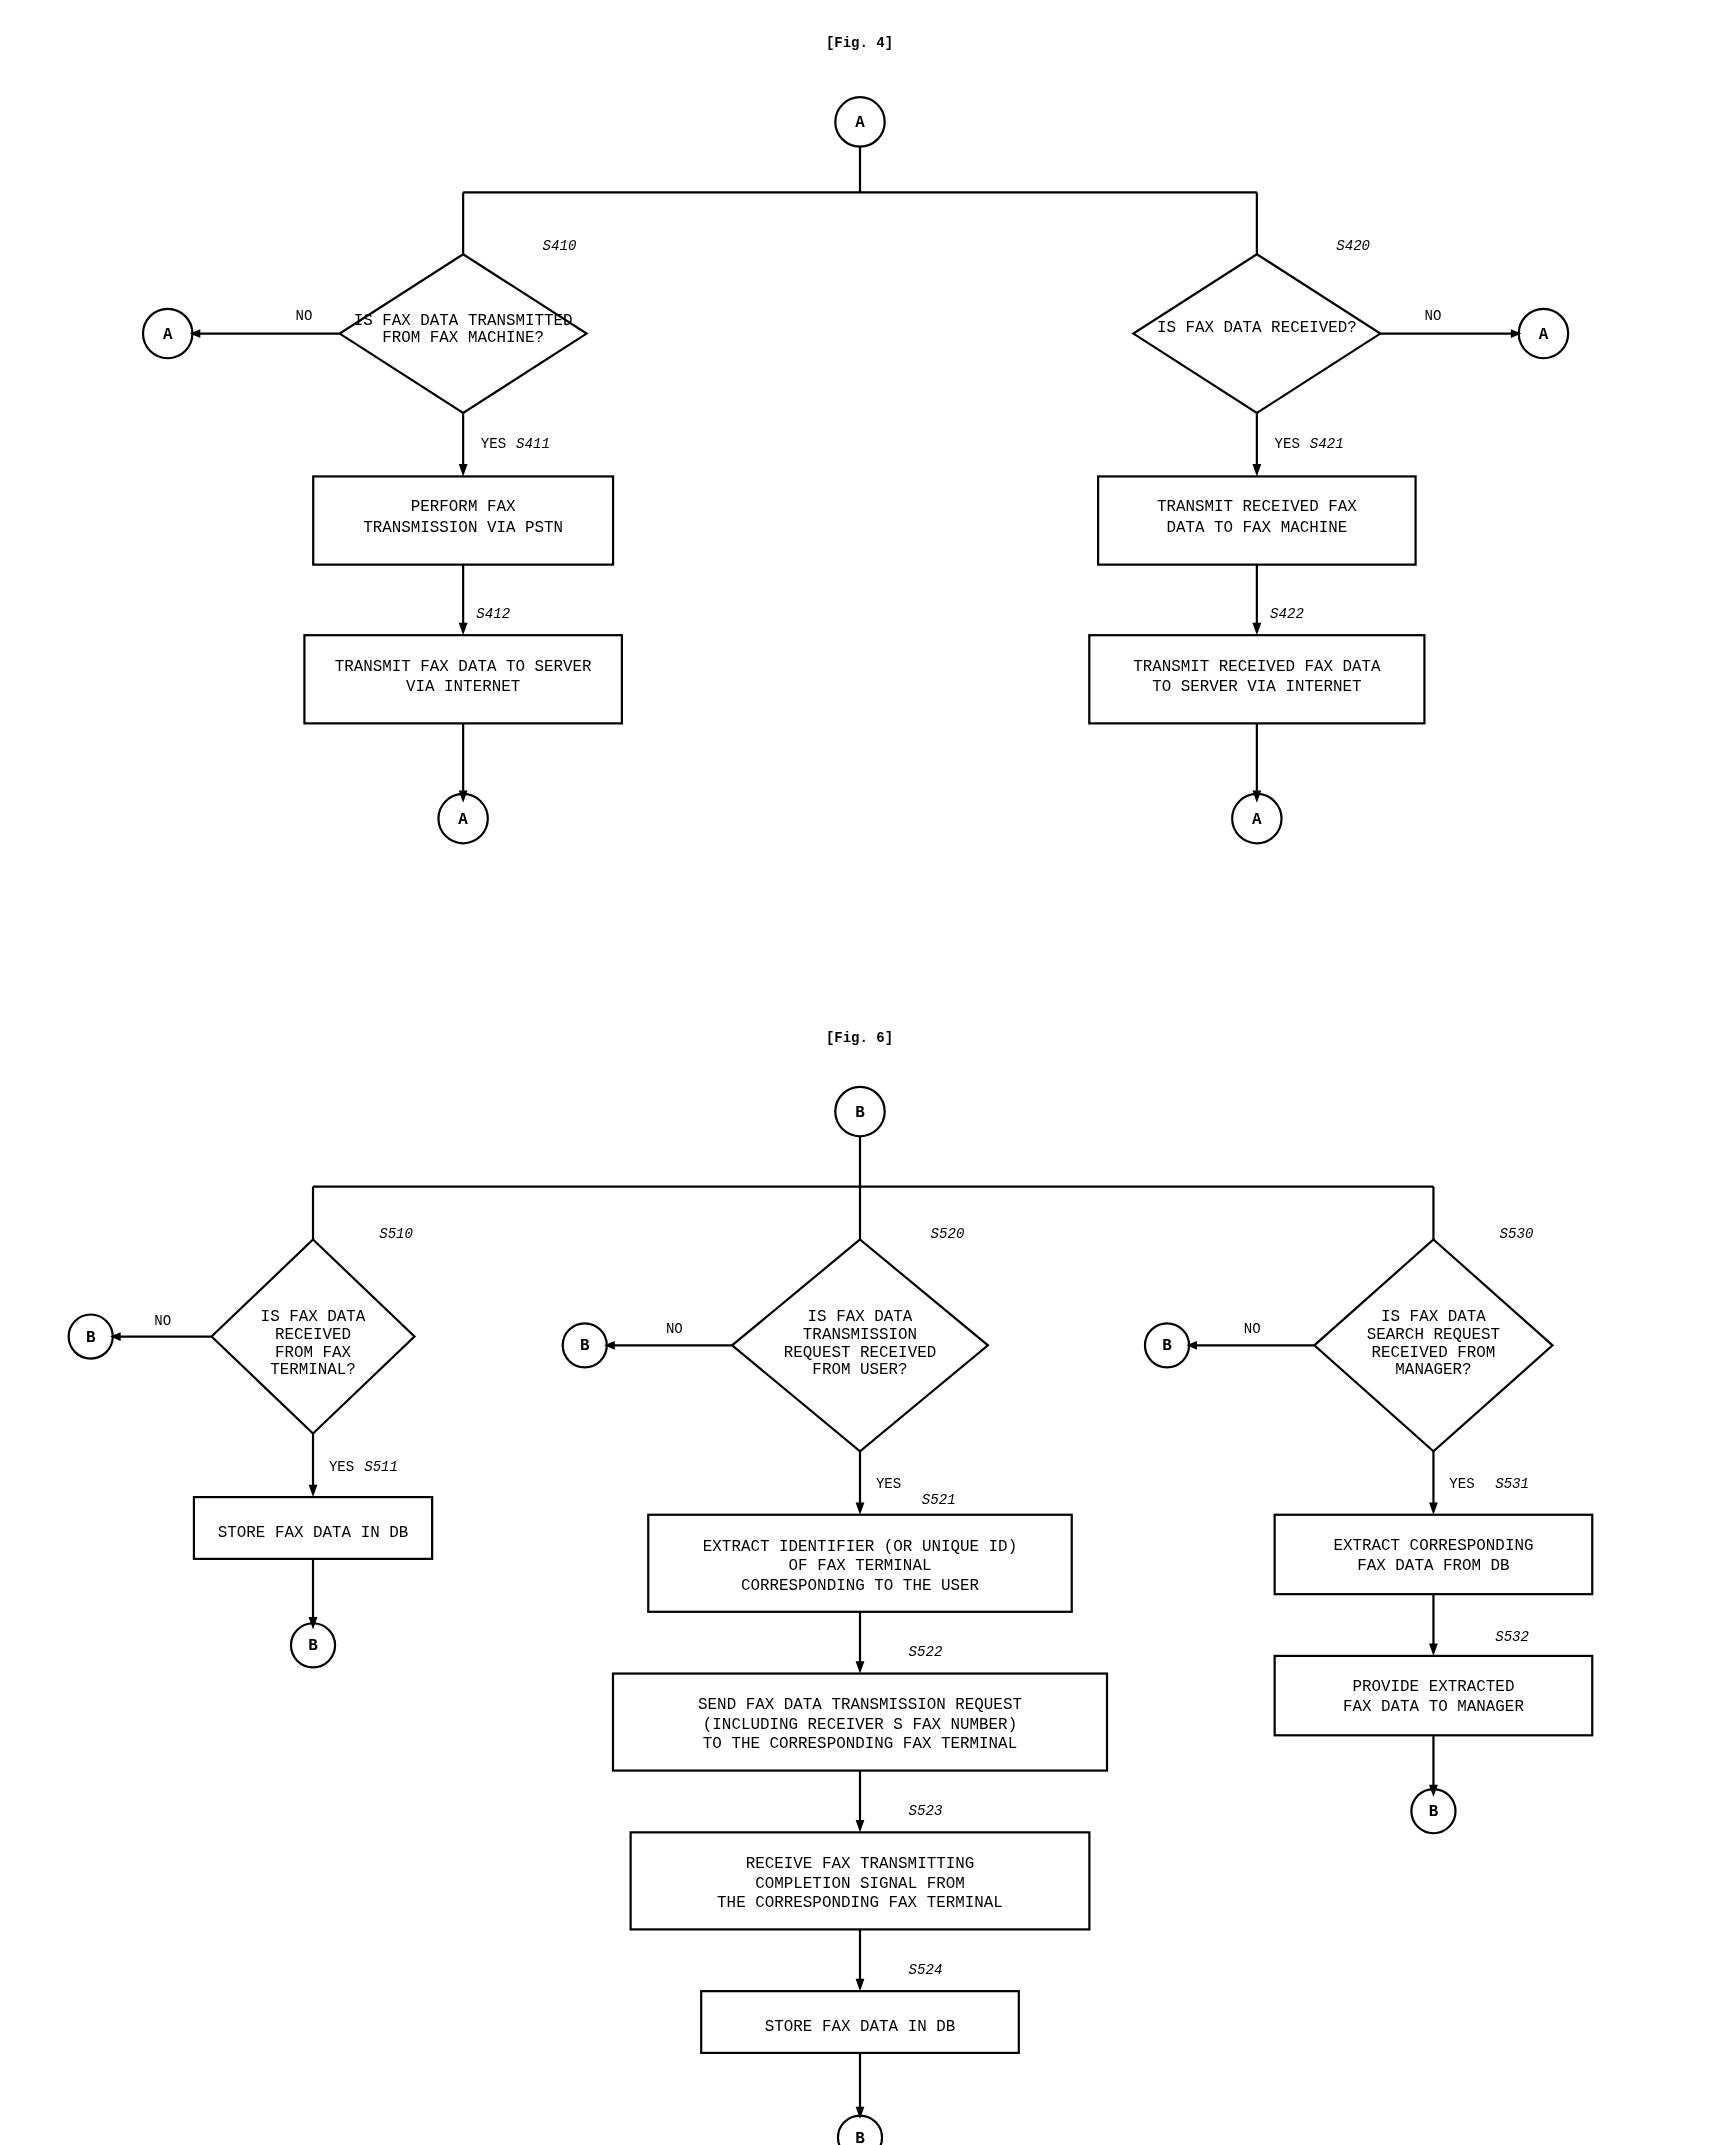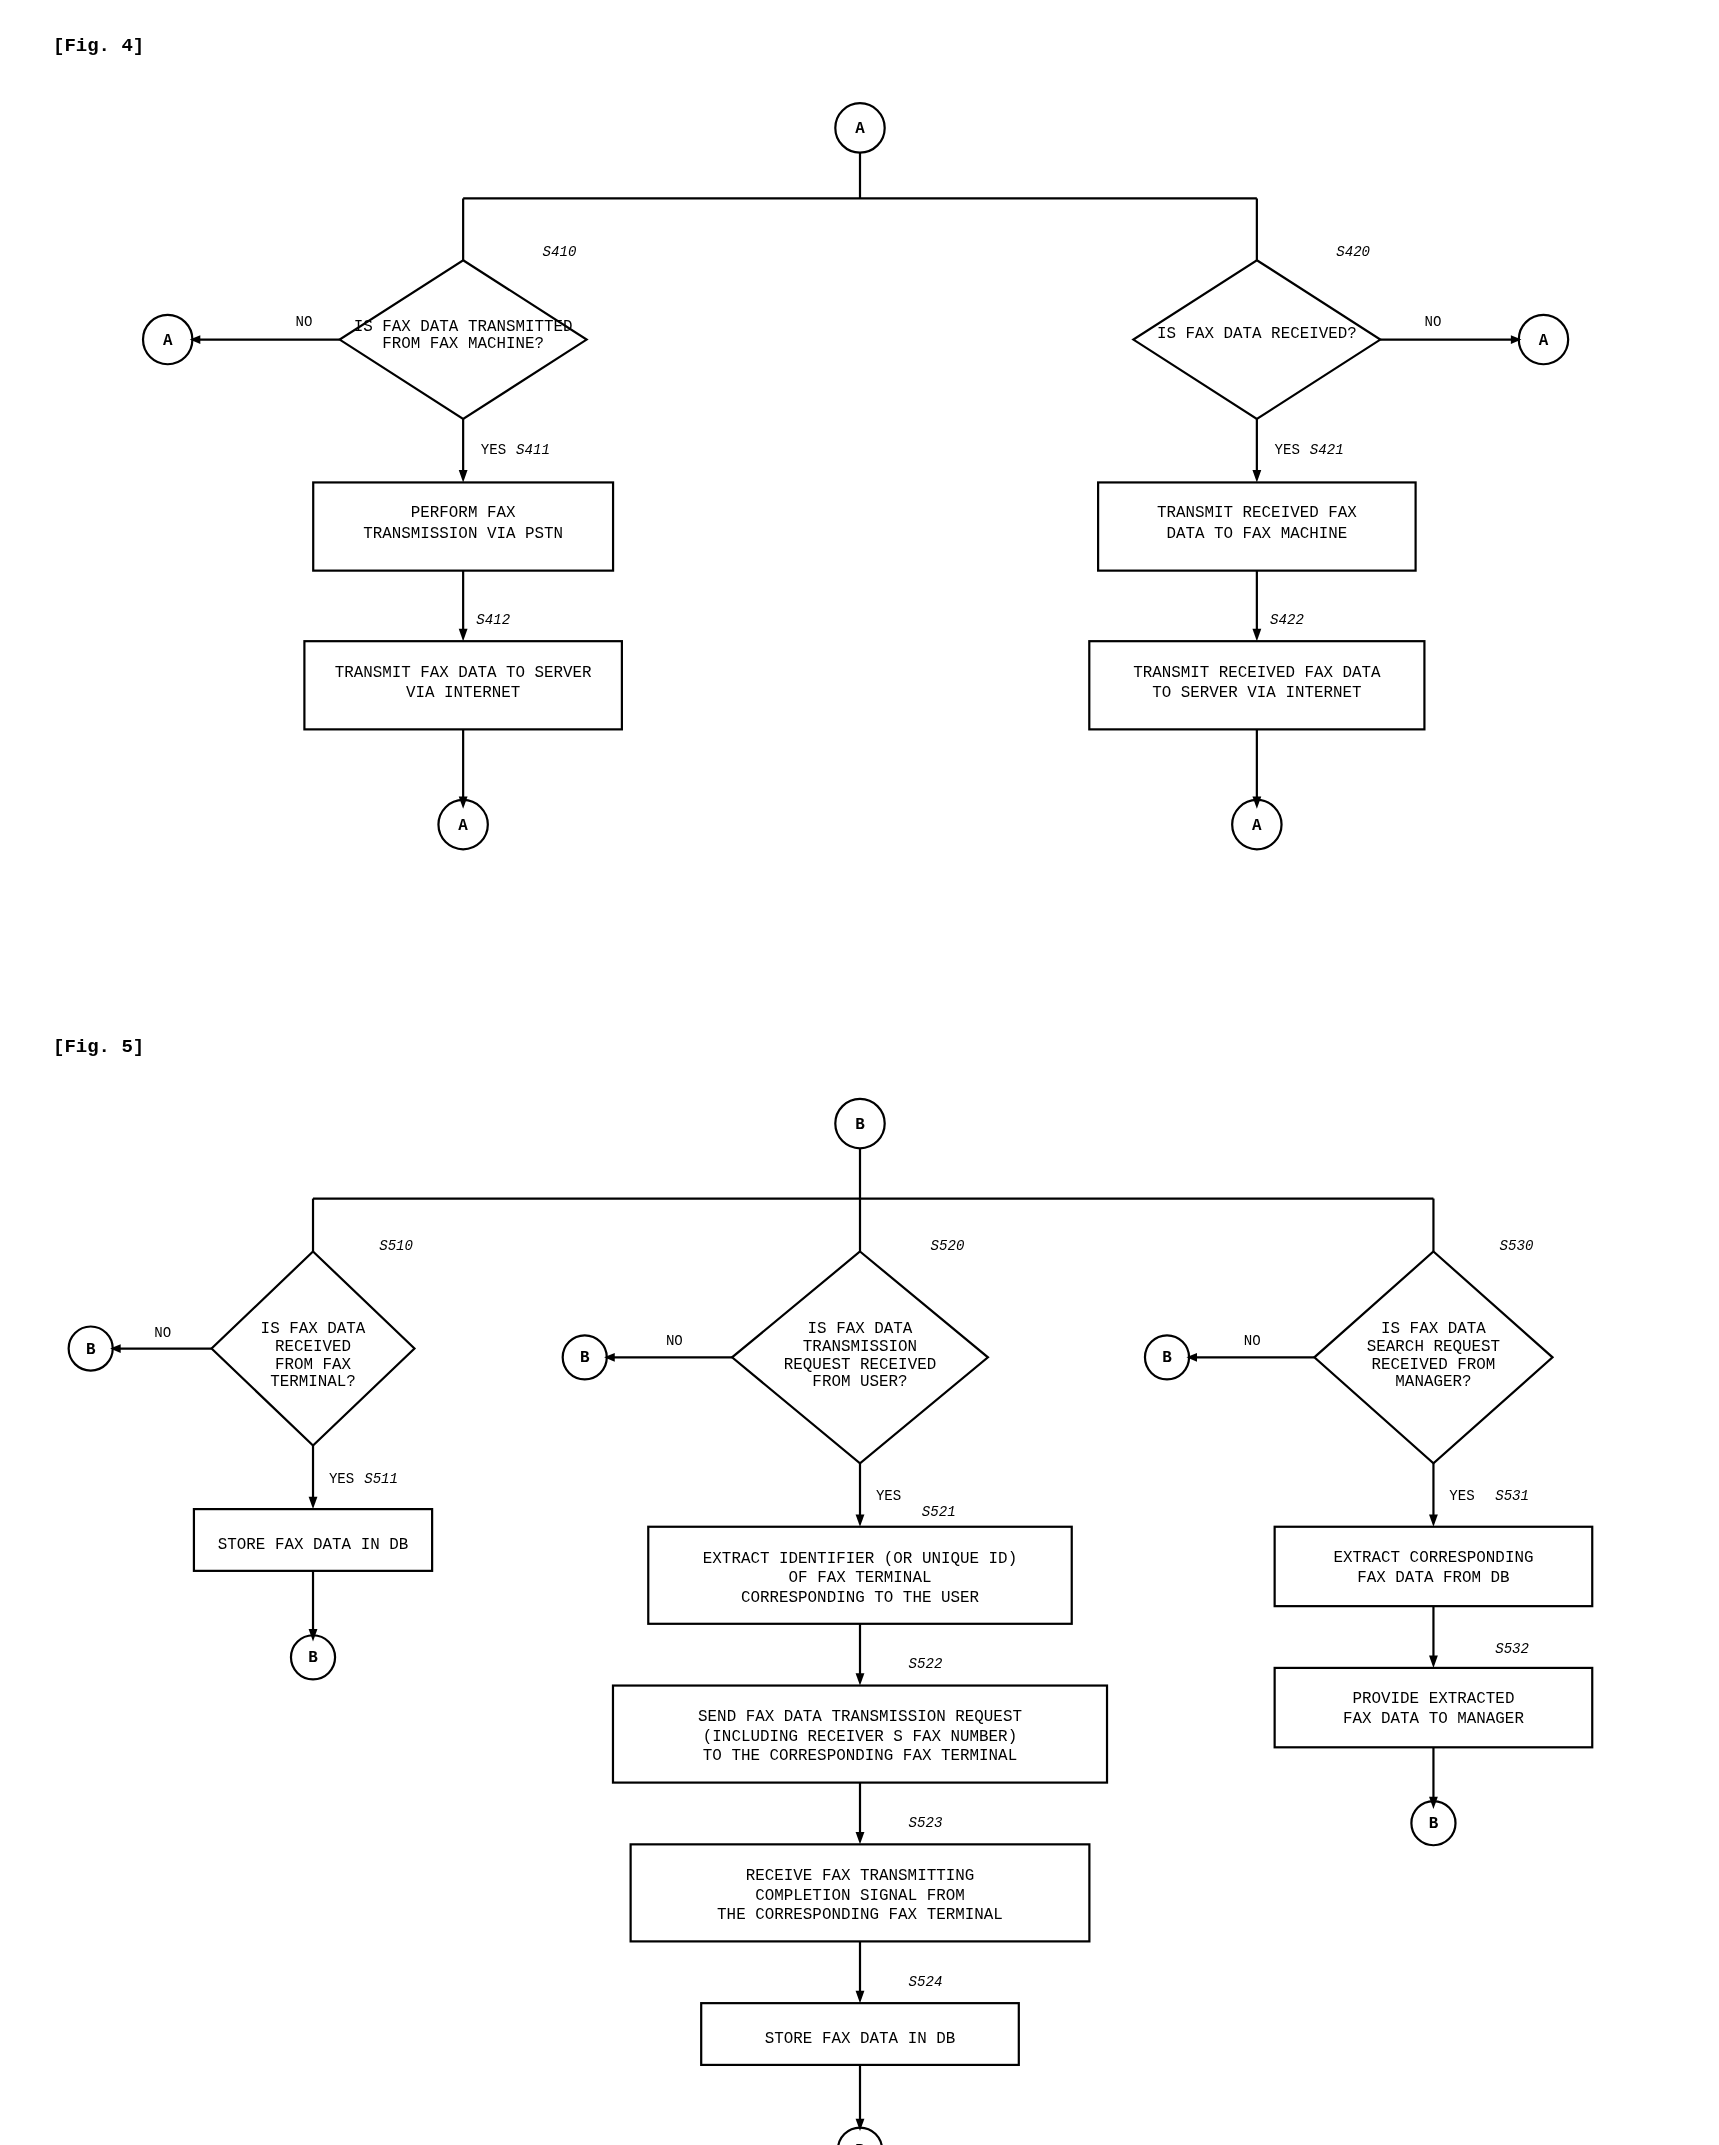--- a/index.html
+++ b/index.html
@@ -9,22 +9,22 @@
       font-size: 11.5px;
       color: #000;
       width: 1719px;
       min-height: 2146px;
     }
     .page {
       width: 1719px;
       padding: 35px 53px;
     }
     .fig-title {
-      text-align: left;
-      font-size: 19px;
+      text-align: center;
+      font-size: 14px;
       font-weight: bold;
       margin-bottom: 17.6px;
       font-family: 'Courier New', Courier, monospace;
     }
     svg {
       display: block;
       margin: 0 auto;
     }
     
     .node-text {
@@ -130,21 +130,21 @@
     <text x="1350" y="678" class="node-text" font-size="16" text-anchor="middle">TRANSMIT RECEIVED FAX DATA</text>
     <text x="1350" y="700" class="node-text" font-size="16" text-anchor="middle">TO SERVER VIA INTERNET</text>
 
     <line x1="1350" y1="742" x2="1350" y2="820" stroke="#000" stroke-width="2.5"></line>
     <polygon points="1345,818 1350,832 1355,818" fill="#000"></polygon>
 
     <circle cx="1350" cy="850" r="28" fill="none" stroke="#000" stroke-width="2.5"></circle>
     <text x="1350" y="851" class="node-text" font-size="20" font-weight="bold" text-anchor="middle" dominant-baseline="middle">A</text>
   </svg>
 
-  <div class="fig-title" style="margin-top:35px;">[Fig. 5]</div>
+  <div class="fig-title" style="margin-top:35px;">[Fig. 6]</div>
 
   <svg width="1588" height="1147" viewBox="0 0 1800 1300" style="font-size:13px">
 
     <circle cx="900" cy="55" r="28" fill="none" stroke="#000" stroke-width="2.5"></circle>
     <text x="900" y="56" class="node-text" font-size="20" font-weight="bold" text-anchor="middle" dominant-baseline="middle">B</text>
 
     <line x1="900" y1="83" x2="900" y2="140" stroke="#000" stroke-width="2.5"></line>
 
     <line x1="280" y1="140" x2="1550" y2="140" stroke="#000" stroke-width="2.5"></line>
 

